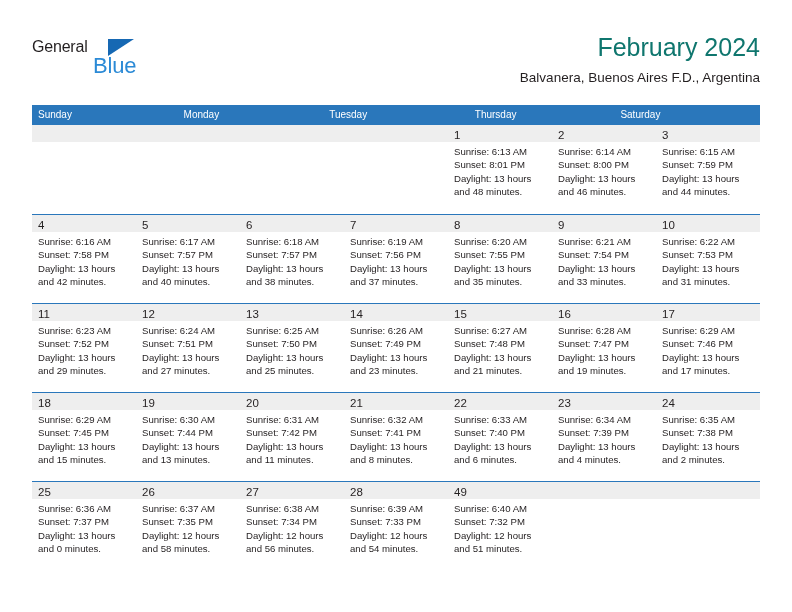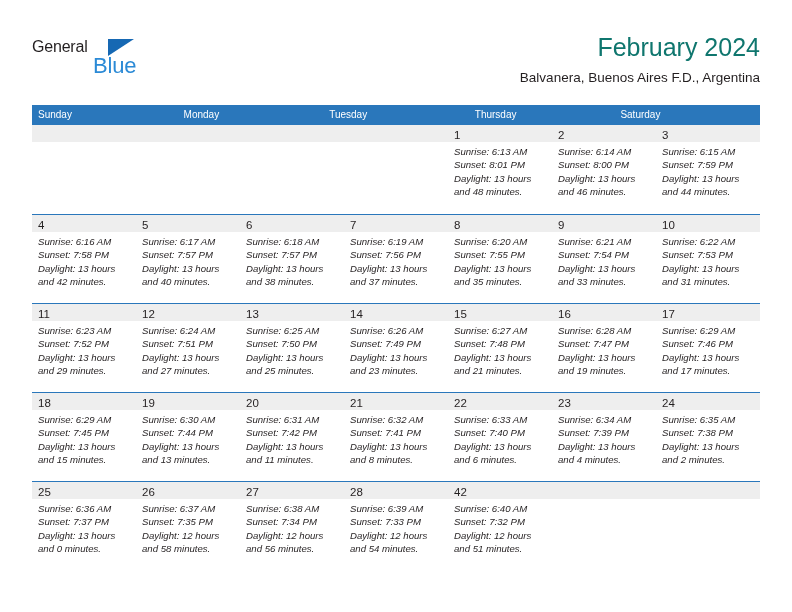--- a/index.html
+++ b/index.html
@@ -130,21 +130,20 @@
     box-sizing: border-box;
   }
   .day-number {
     font-size: 11.5px;
     line-height: 17px;
     color: #231f20;
   }
   .day-info {
     padding: 3px 8px 0 6px;
     box-sizing: border-box;
-    font-style: italic;
   }
   .day-info div {
     font-size: 9.6px;
     line-height: 13.4px;
     color: #231f20;
     white-space: nowrap;
   }
 </style>
 </head>
 <body>
@@ -442,21 +441,21 @@
           <div class="day">
             <div class="day-number-band"><span class="day-number">28</span></div>
             <div class="day-info">
               <div>Sunrise: 6:39 AM</div>
               <div>Sunset: 7:33 PM</div>
               <div>Daylight: 12 hours</div>
               <div>and 54 minutes.</div>
             </div>
           </div>
           <div class="day">
-            <div class="day-number-band"><span class="day-number">42</span></div>
+            <div class="day-number-band"><span class="day-number">49</span></div>
             <div class="day-info">
               <div>Sunrise: 6:40 AM</div>
               <div>Sunset: 7:32 PM</div>
               <div>Daylight: 12 hours</div>
               <div>and 51 minutes.</div>
             </div>
           </div>
           <div class="day empty">
             <div class="day-number-band"><span class="day-number"></span></div>
           </div>

